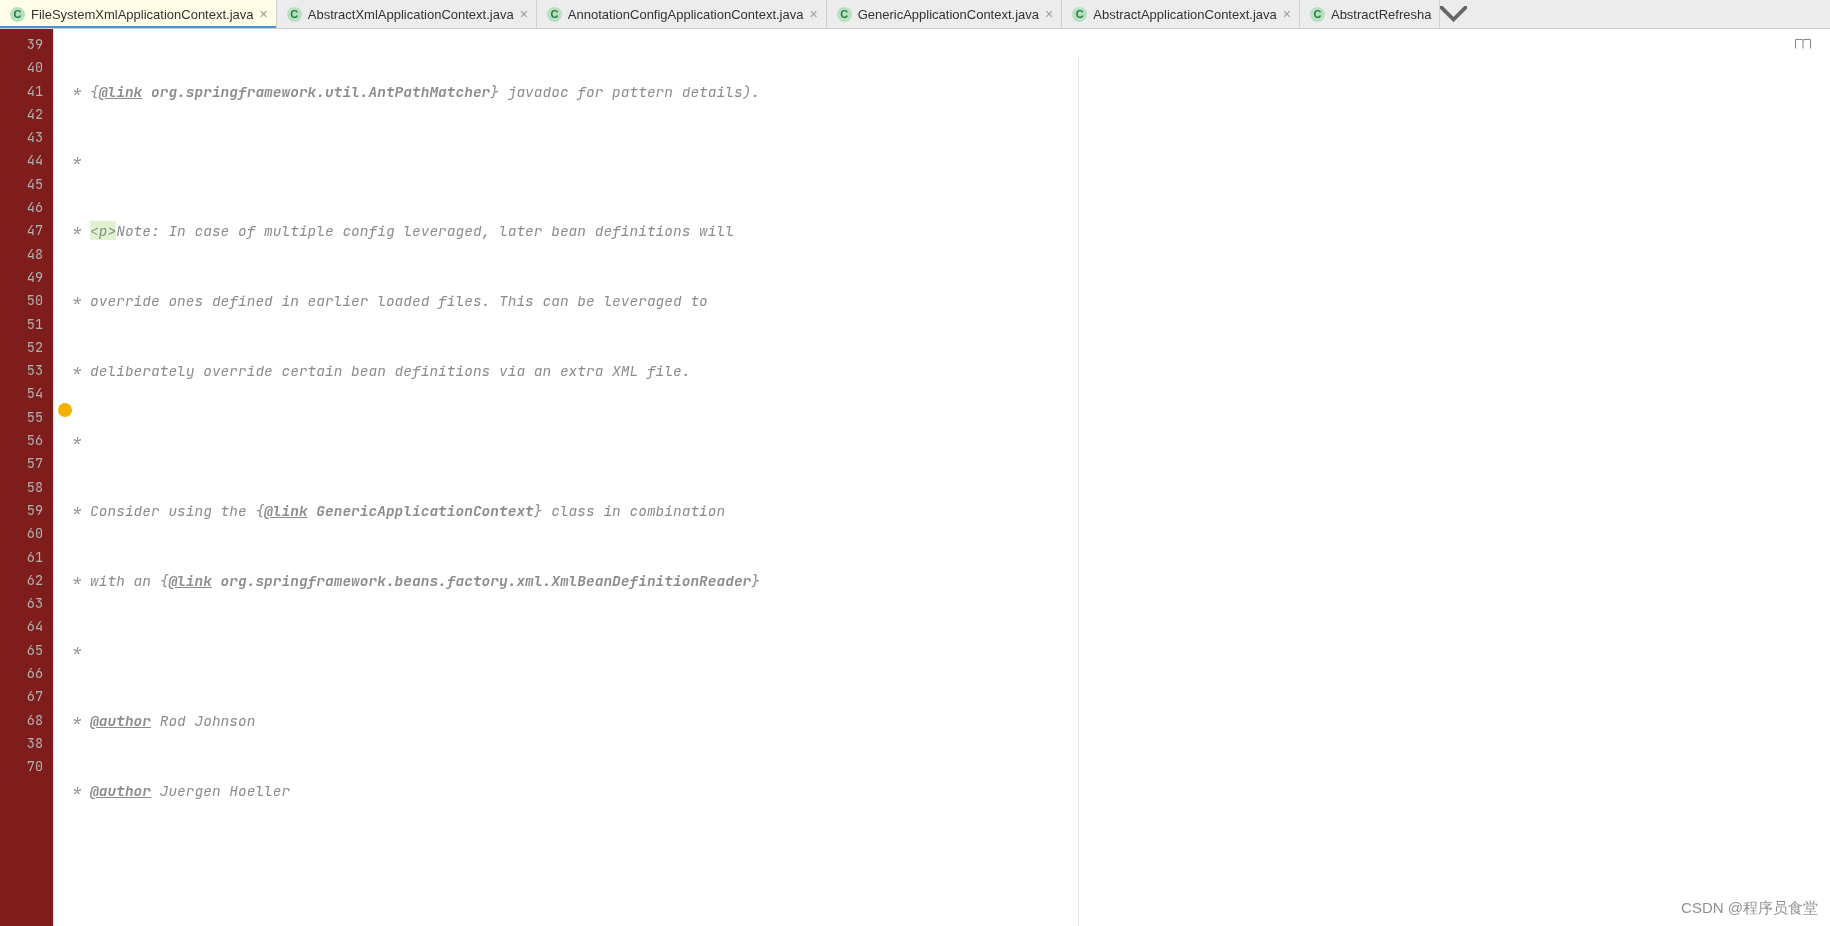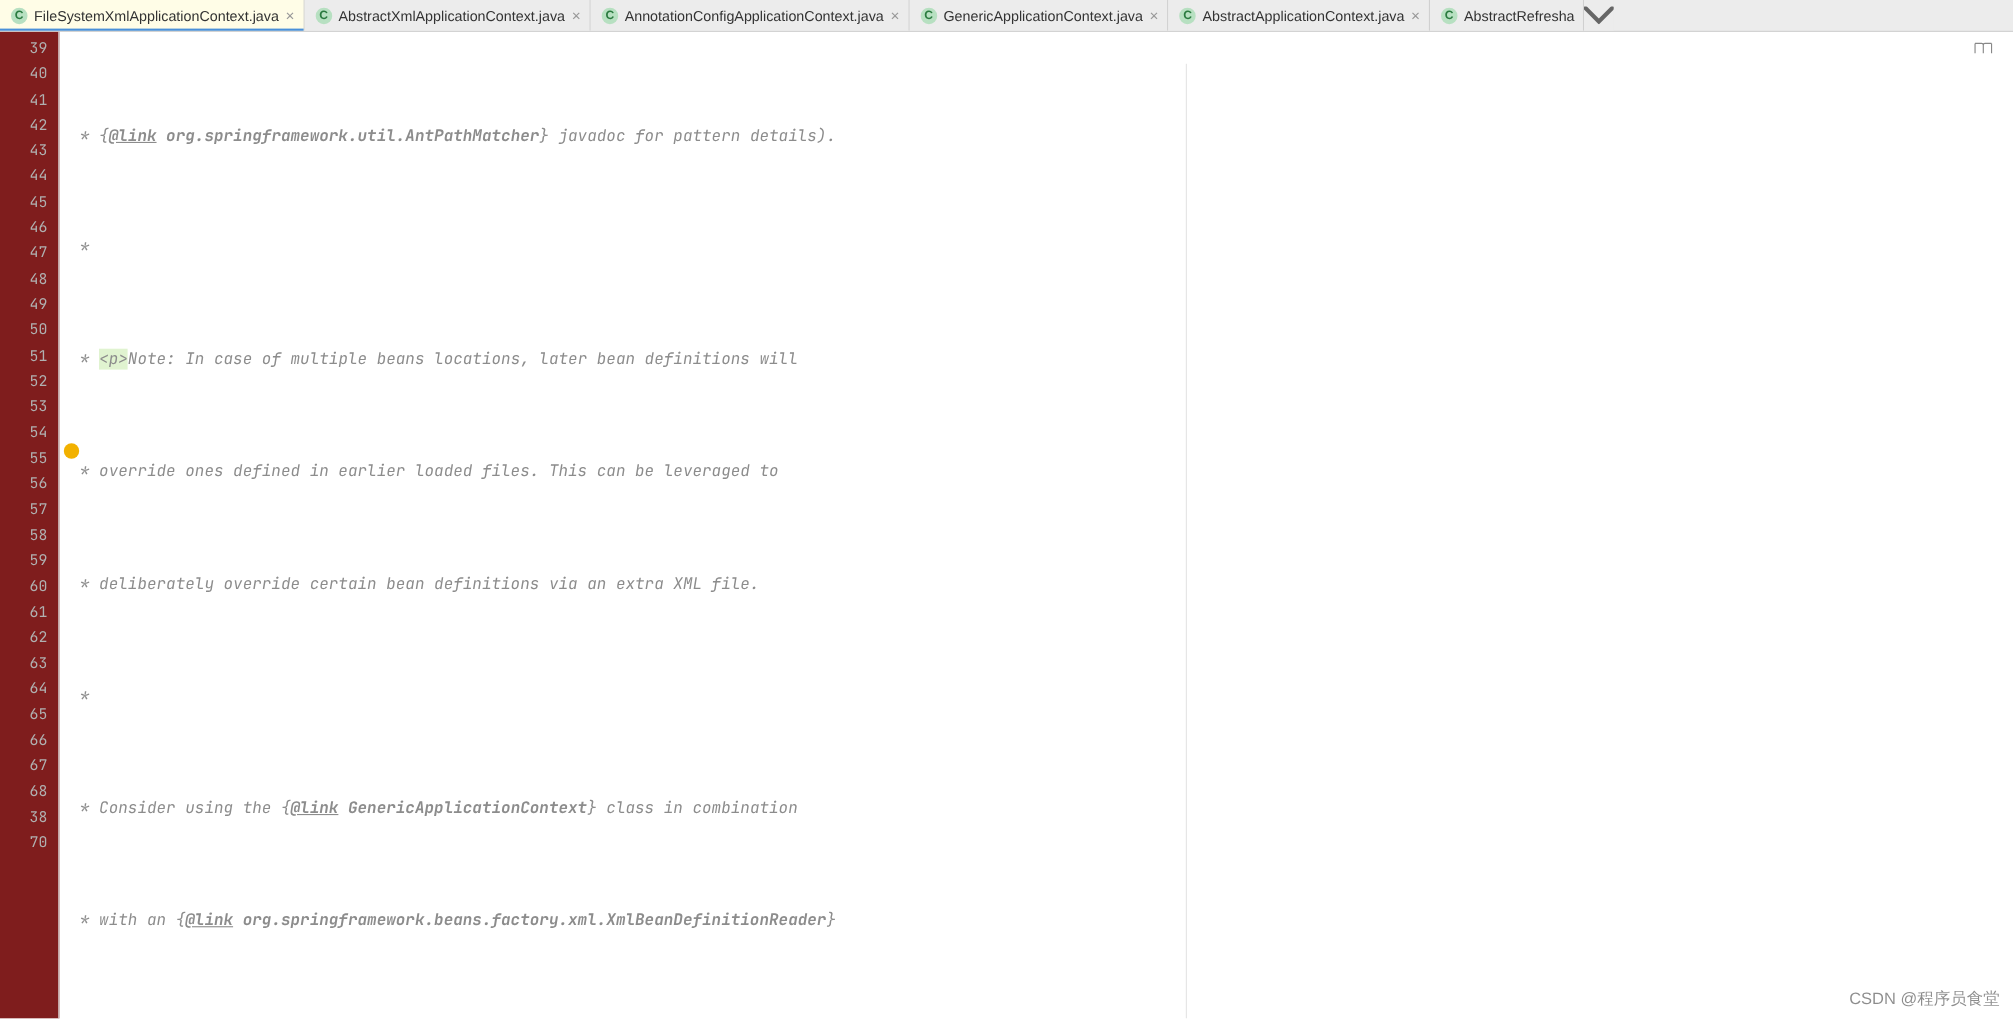--- a/index.html
+++ b/index.html
@@ -81,21 +81,21 @@
   }
   .code {
     flex:1 1 auto;
     padding:4px 0 0 10px;
     line-height:23.3px;
     white-space:pre;
     font-style:italic;
     color:#8c8c8c;
     position:relative;
   }
-  .code .row { height:23.3px; display:block;margin-top:32px; }
+  .code .row { height:23.3px; display:block; }
   .doc-tag { text-decoration:underline; font-weight:bold; }
   .doc-class { font-weight:bold; }
   .htmltag { background:#e0f3d0; font-style:italic; }
   .lightbulb {
     position:absolute;
     left:58px;
     top:calc(4px + 23.3px * 16 - 3px);
     width:14px; height:14px;
     background:#f2b100;
     border-radius:50%;
@@ -197,21 +197,21 @@
       <div>67</div>
       <div>68</div>
       <div>38</div>
       <div>70</div>
     </div>
   <div class="lightbulb"></div>
 
   <div class="code" id="code">
     <span class="row"><span> * {</span><span class="doc-tag">@link</span><span class="doc-class"> org.springframework.util.AntPathMatcher</span><span>} javadoc for pattern details).</span></span>
     <span class="row"> *</span>
-    <span class="row"><span> * </span><span class="htmltag">&lt;p&gt;</span><span>Note: In case of multiple beans locations, later bean definitions will</span></span>
+    <span class="row"><span> * </span><span class="htmltag">&lt;p&gt;</span><span>Note: In case of multiple config leveraged, later bean definitions will</span></span>
     <span class="row"> * override ones defined in earlier loaded files. This can be leveraged to</span>
     <span class="row"> * deliberately override certain bean definitions via an extra XML file.</span>
     <span class="row"> *</span>
     <span class="row"><span> * Consider using the {</span><span class="doc-tag">@link</span><span class="doc-class"> GenericApplicationContext</span><span>} class in combination</span></span>
     <span class="row"><span> * with an {</span><span class="doc-tag">@link</span><span class="doc-class"> org.springframework.beans.factory.xml.XmlBeanDefinitionReader</span><span>}</span></span>
     <span class="row"> *</span>
     <span class="row"><span> * </span><span class="doc-tag">@author</span><span> Rod Johnson</span></span>
     <span class="row"><span> * </span><span class="doc-tag">@author</span><span> Juergen Hoeller</span></span>
     
     

